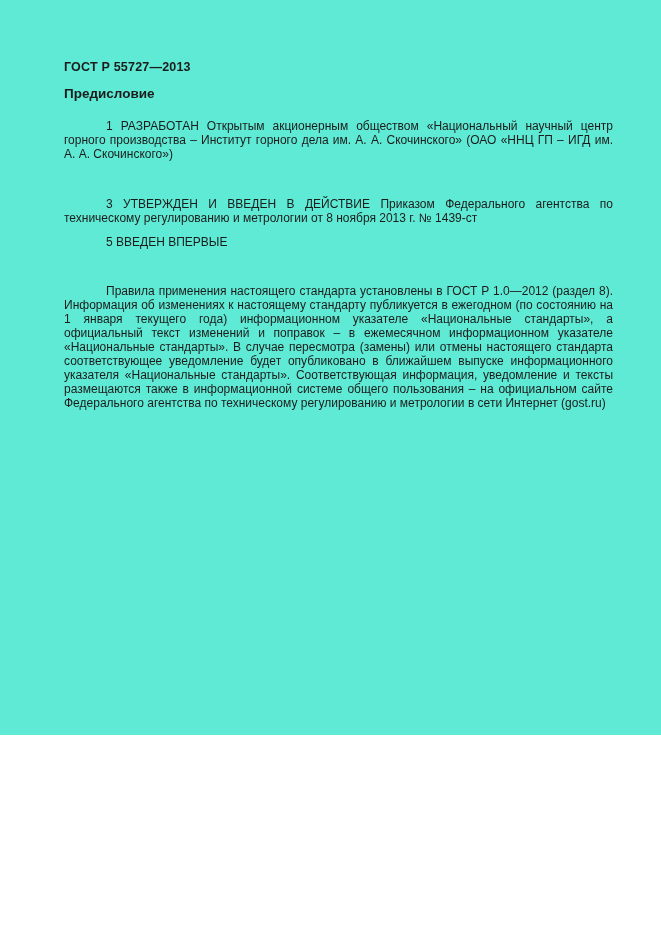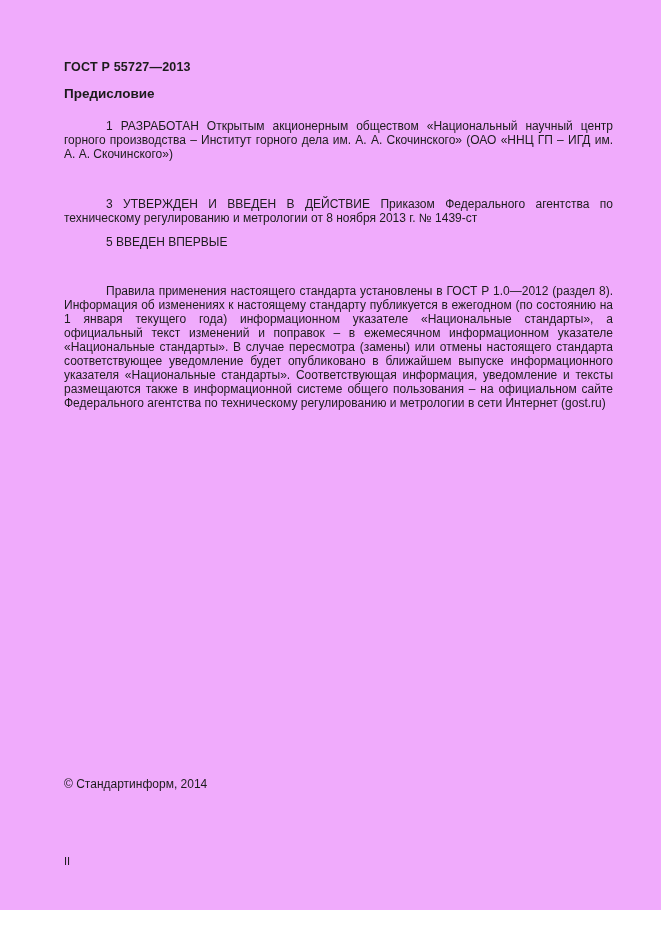--- a/index.html
+++ b/index.html
@@ -3,22 +3,22 @@
 <meta charset="utf-8">
 <style>
   html, body {
     margin: 0;
     padding: 0;
     background: #ffffff;
   }
   .page {
     position: relative;
     width: 661px;
-    height: 910px;
-    background: #f0abfc;
+    height: 735px;
+    background: #5eead4;
     color: #1c1c1c;
     font-family: "Liberation Sans", sans-serif;
     font-size: 12px;
     line-height: 14px;
     overflow: hidden;
   }
   .abs {
     position: absolute;
     left: 64px;
     right: 48px;

